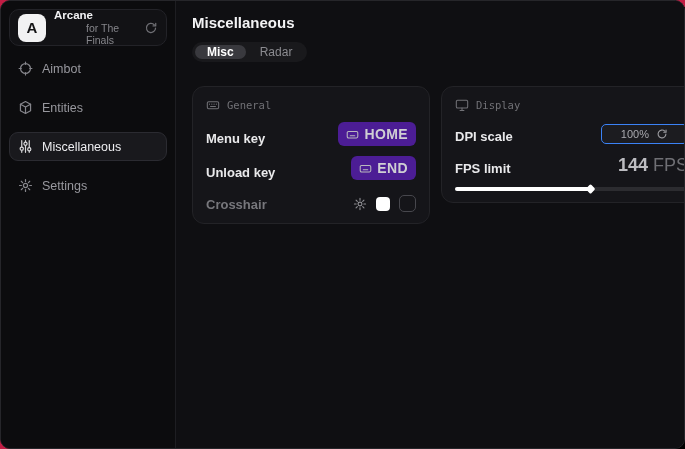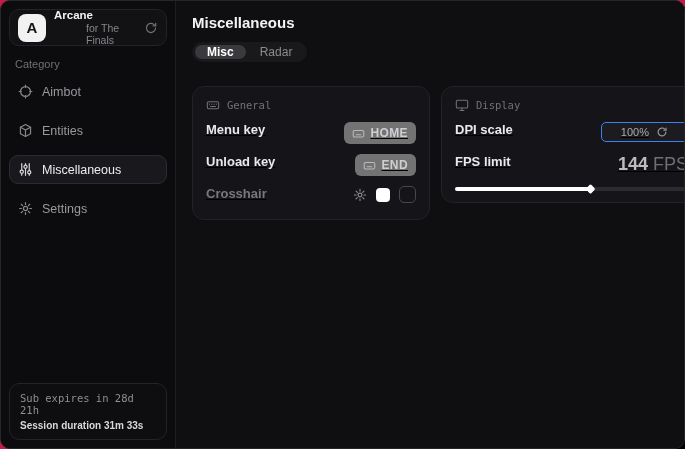--- a/index.html
+++ b/index.html
@@ -44,26 +44,26 @@
   .tabs { display:inline-flex; align-items:center; gap:2px; background:#19191c; border-radius:999px; padding:3px; }
   .tab { padding:0 12px; border-radius:999px; font-size:12px; color:#8b8b90; cursor:pointer; }
   .tab.active { background:#39393e; color:#ffffff; font-weight:600; }
 
   .panels { display:flex; gap:11px; margin-top:24px; align-items:flex-start; }
   .panel { background:#151519; border:1px solid #232327; border-radius:12px; padding:11px 13px; }
   .panel.general { width:238px; }
   .panel.display { width:261px; }
   .panel-header { display:flex; align-items:center; gap:7px; color:#717176;
                   font-family:"DejaVu Sans Mono", monospace; font-size:10.5px; }
-  .row { display:flex; align-items:flex-start; justify-content:space-between; margin-top:10px; min-height:22px;text-decoration:underline; }
+  .row { display:flex; align-items:flex-end; justify-content:space-between; margin-top:10px; min-height:22px; }
   .row-label { font-size:13px; font-weight:600; color:#e9e9eb; }
   .row-label.muted { color:#77777c; }
 
-  .keybind-btn { display:inline-flex; align-items:center; gap:5px; background:#737373; border:none;
-                 border-radius:6px; padding:4px 8px; font-size:12px; font-weight:bold; letter-spacing:.4px;
+  .keybind-btn { display:inline-flex; align-items:center; gap:5px; background:#4c1d95; border:none;
+                 border-radius:6px; padding:4px 8px; font-size:14px; font-weight:bold; letter-spacing:.4px;
                  color:#cfcfd3; font-family:"Liberation Sans", sans-serif; cursor:pointer; }
   .keybind-btn .ki { color:#b9b9be; display:flex; }
 
   .crosshair-controls { display:flex; align-items:center; gap:9px; }
   .mini-gear { color:#8f8f94; display:flex; cursor:pointer; }
   .swatch { width:14px; height:14px; background:#ffffff; border-radius:4px; cursor:pointer; }
   .checkbox { width:17px; height:17px; border:1.5px solid #47474d; border-radius:5px; background:transparent; cursor:pointer; }
 
   .dpi-btn { display:inline-flex; align-items:center; gap:7px; background:#1c1c20; border:1px solid #3b82f6;
              border-radius:5px; padding:3px 19px; font-size:11px; color:#a9a9ae; cursor:pointer;
@@ -99,21 +99,20 @@
           <span class="app-sub">for The Finals</span>
         </div>
         <span class="app-sync">
           <svg width="14" height="14" viewBox="0 0 16 16" fill="none" stroke="currentColor" stroke-width="1.4" stroke-linecap="round" stroke-linejoin="round">
             <path d="M13.2 8a5.2 5.2 0 1 1-1.5-3.7"></path>
             <path d="M13.4 2.6v3h-3"></path>
           </svg>
         </span>
       </div>
 
-      <div class="category">Category</div>
 
       <div class="nav">
         <div class="nav-item">
           <span class="ni">
             <svg width="15" height="15" viewBox="0 0 16 16" fill="none" stroke="currentColor" stroke-width="1.3" stroke-linecap="round">
               <circle cx="8" cy="8" r="5.3"></circle>
               <path d="M8 1.2v2.3M8 12.5v2.3M1.2 8h2.3M12.5 8h2.3"></path>
             </svg>
           </span>
           <span>Aimbot</span>
@@ -142,24 +141,20 @@
           <span class="ni">
             <svg width="15" height="15" viewBox="0 0 16 16" fill="none" stroke="currentColor" stroke-width="1.3" stroke-linecap="round">
               <circle cx="8" cy="8" r="2.2"></circle>
               <path d="M8 1.6v2M8 12.4v2M1.6 8h2M12.4 8h2M3.5 3.5l1.4 1.4M11.1 11.1l1.4 1.4M12.5 3.5l-1.4 1.4M4.9 11.1l-1.4 1.4"></path>
             </svg>
           </span>
           <span>Settings</span>
         </div>
       </div>
 
-      <div class="status-card">
-        <div class="status-line1">Sub expires in 28d 21h</div>
-        <div class="status-line2">Session duration 31m 33s</div>
-      </div>
     </div>
 
     <div class="main">
 
       <div class="page-title">Miscellaneous</div>
 
       <div class="tabs">
         <div class="tab active">Misc</div>
         <div class="tab">Radar</div>
       </div>

